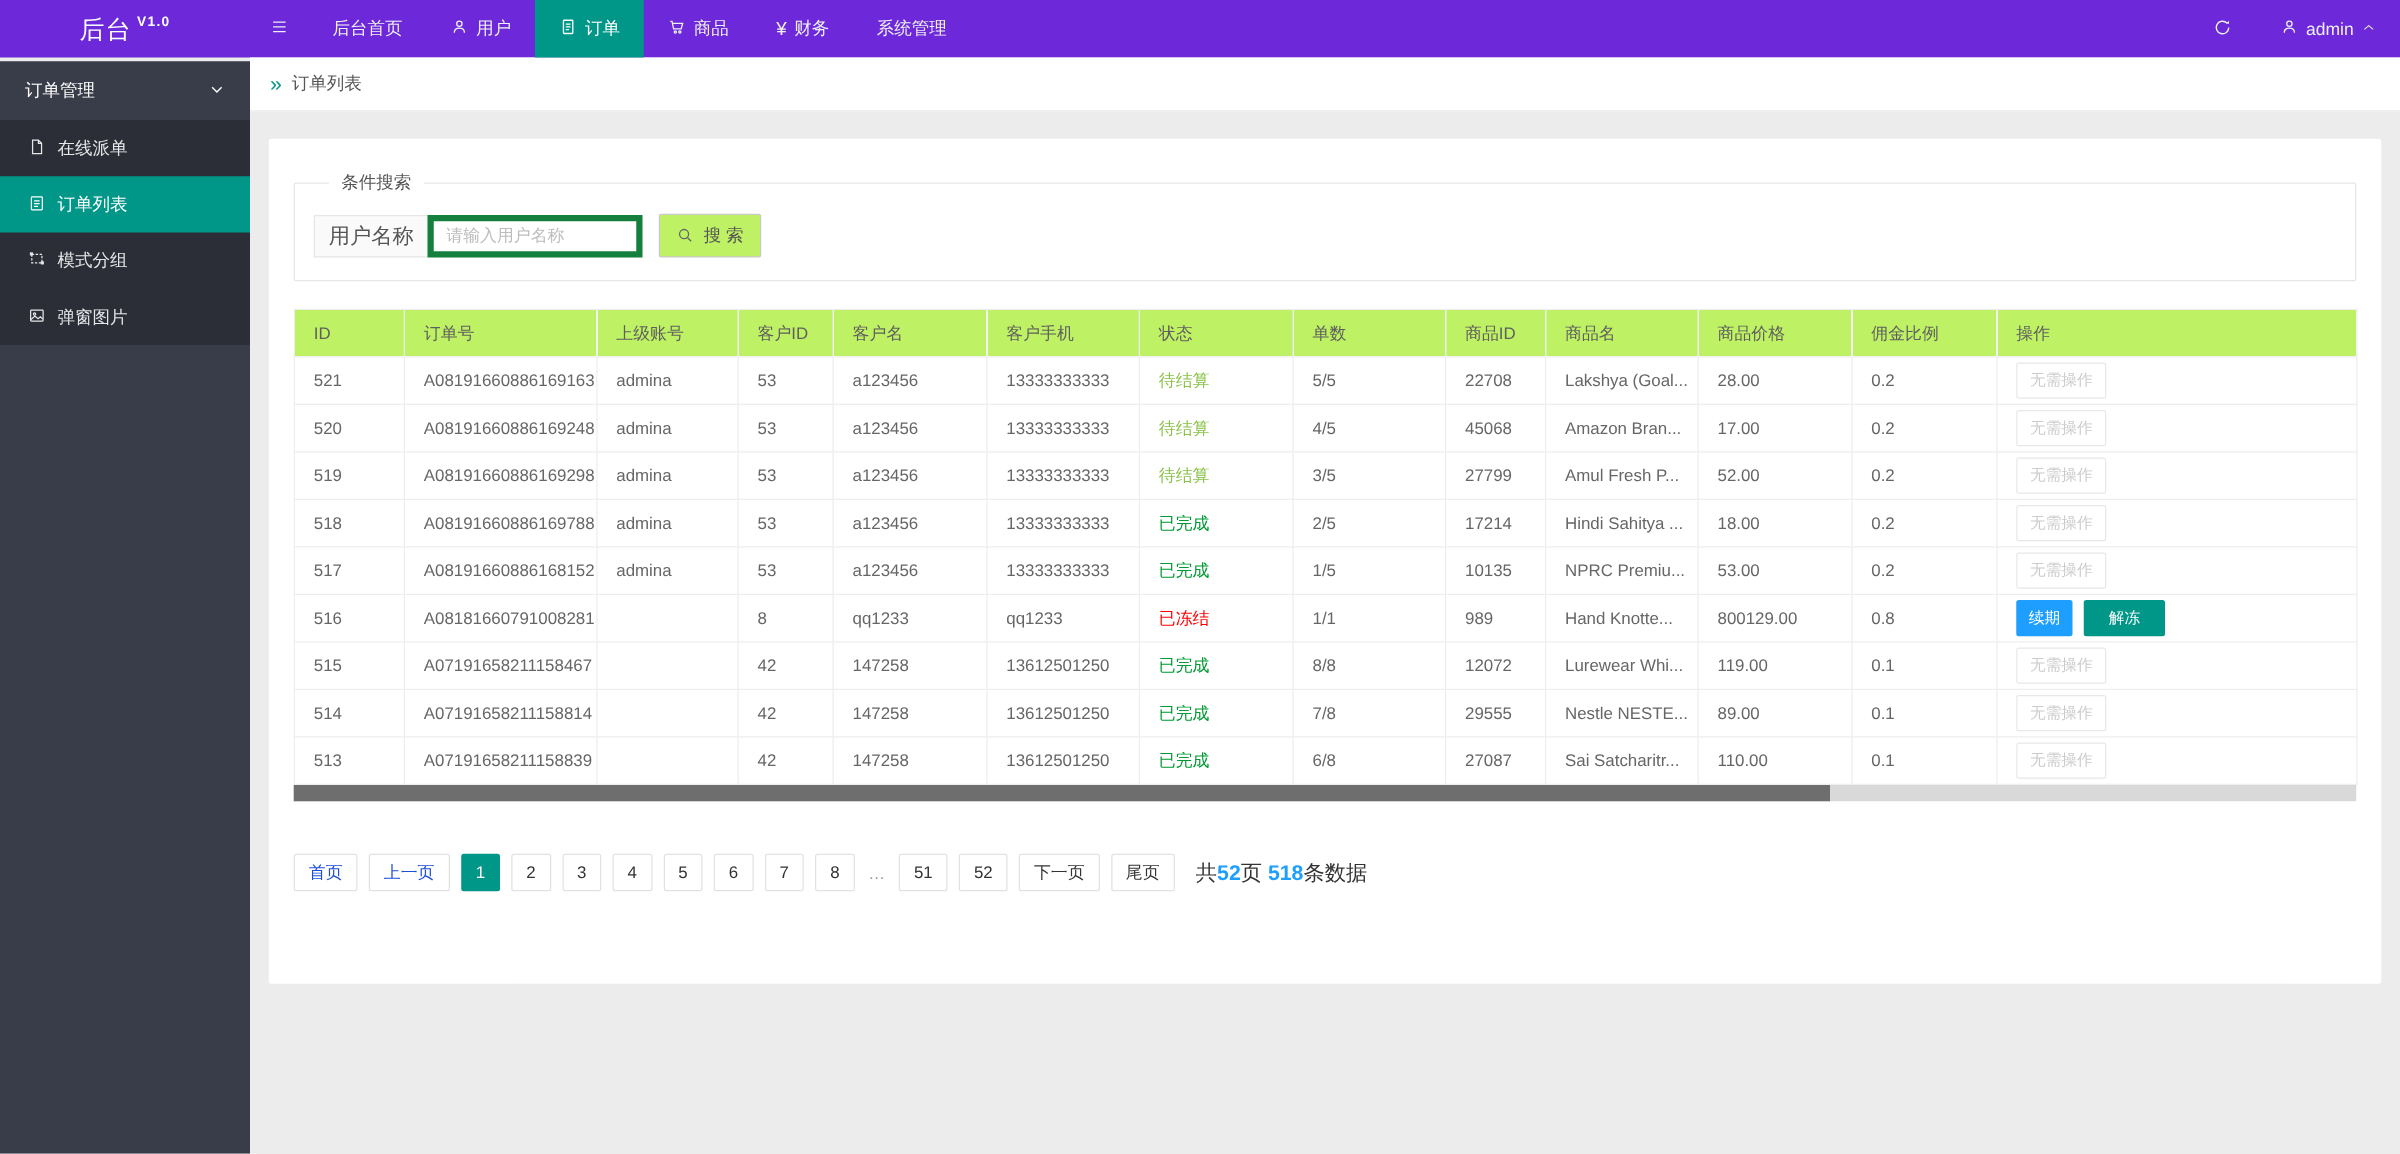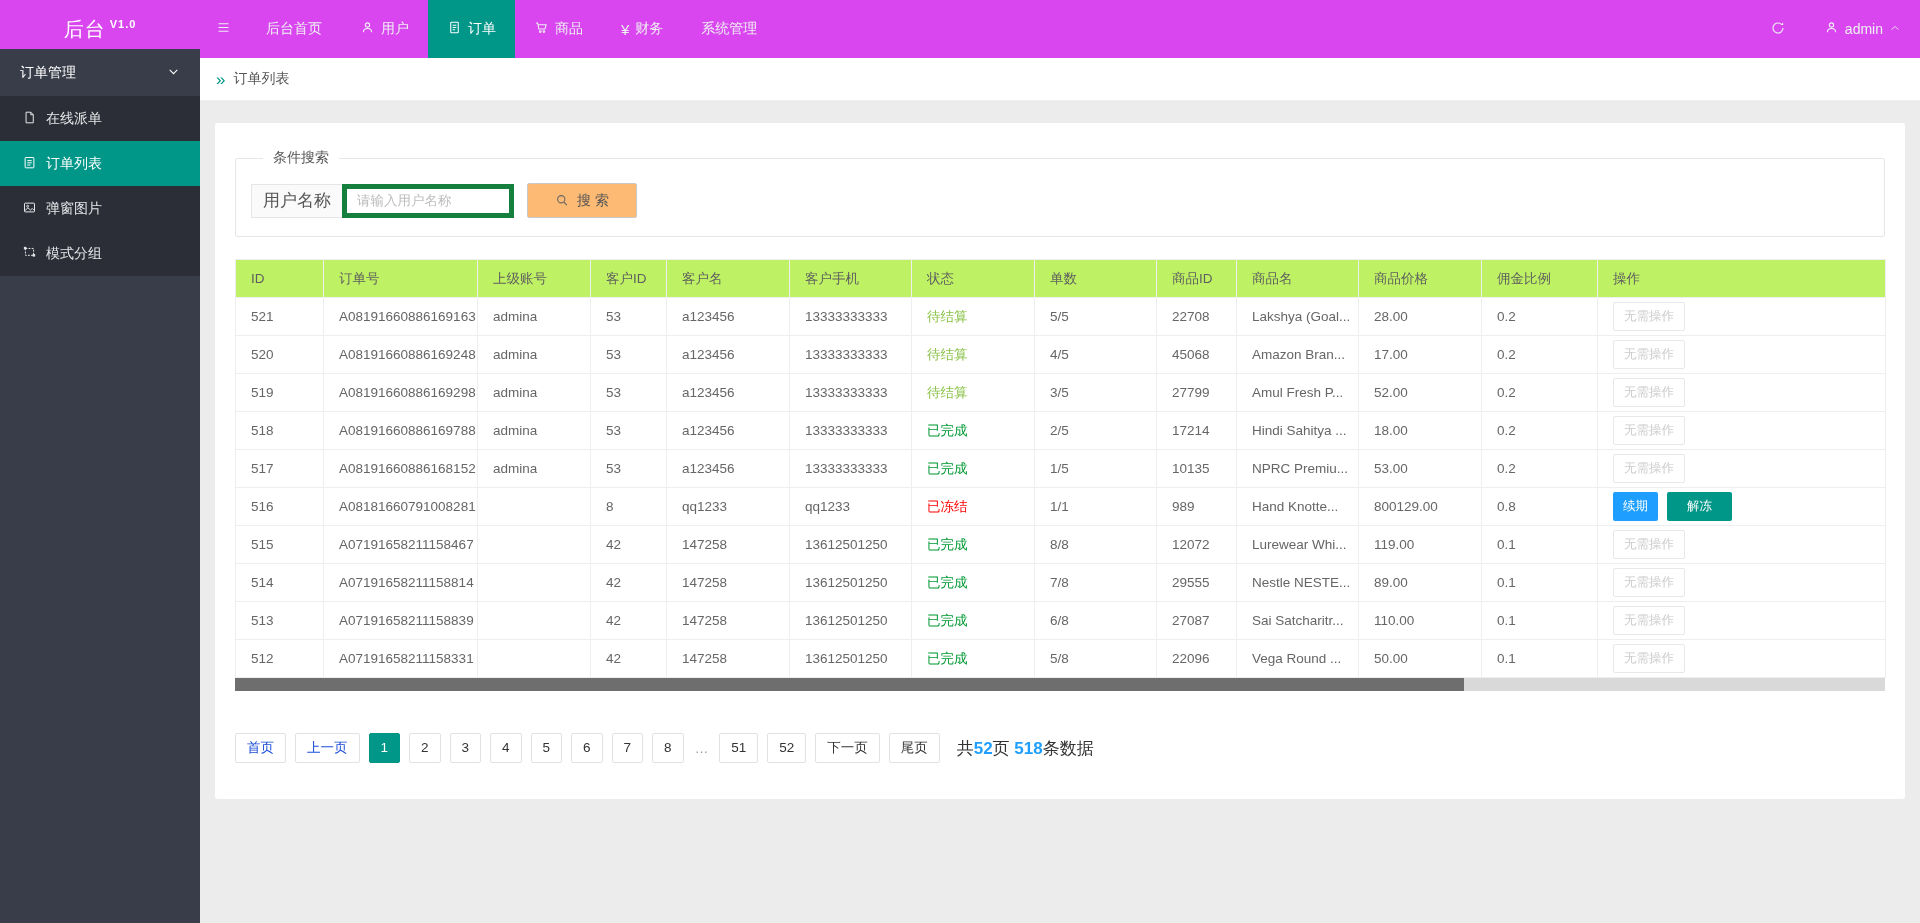--- a/index.html
+++ b/index.html
@@ -1,20 +1,20 @@
 <!DOCTYPE html>
 <html><head>
 <meta charset="utf-8">
 <style>
   * { box-sizing: border-box; margin: 0; padding: 0; }
   html,body { width: 1920px; height: 923px; overflow: hidden; }
   body { font-family: "Liberation Sans", sans-serif; background: #ececec; position: relative; }
 
   
-  .navbar { height: 58px; background: #d946ef; display: flex; align-items: stretch; color: #f2f2f2; }
+  .navbar { height: 46px; background: #6d28d9; display: flex; align-items: stretch; color: #f2f2f2; }
   .logo { width: 200px; display: flex; align-items: center; justify-content: center; color: #fff; font-size: 20px; letter-spacing: 1px; }
   .logo sup { font-size: 11px; margin-left: 4px; transform: translateY(-5px); font-weight: bold; }
   .nav-menu { display: flex; }
   .nav-item { display: flex; align-items: center; gap: 6px; padding: 0 19px; font-size: 14px; color: #eef0f2; cursor: pointer; }
   .nav-item.hamburger { padding: 0 16px; }
   .nav-item.active { background: #009688; color: #fff; }
   .nav-item svg { width: 15px; height: 15px; stroke: currentColor; fill: none; stroke-width: 1.7; }
   .icon-text { font-size: 15px; }
   .nav-right { margin-left: auto; display: flex; }
   .nav-item.refresh svg { width: 16px; height: 16px; }
@@ -37,21 +37,21 @@
 
   .card { margin: 22px 15px; background: #fff; border-radius: 2px; padding: 20px; height: 676px; }
 
   
   fieldset.search-box { border: 1px solid #e6e6e6; border-radius: 2px; padding: 16px 15px 18px; margin: 6px 0 22px; }
   fieldset.search-box legend { margin-left: 12px; padding: 0 10px; font-size: 14px; color: #555; }
   .search-row { display: flex; align-items: center; }
   .addon-label { height: 34px; line-height: 32px; padding: 0 11px; background: #fafafa; border: 1px solid #e6e6e6; font-size: 17px; color: #555; white-space: nowrap; }
   .search-input { height: 34px; width: 172px; border: 5px solid #15803d; margin-left: -1px; padding: 0 10px; font-size: 13.5px; color: #666; outline: none; font-family: "Liberation Sans", sans-serif; }
   .search-input::placeholder { color: #bdbdbd; }
-  .search-btn { margin-left: 13px; height: 35px; padding: 0 27px; background: #fdba74; border: 1px solid #c9c9c9; border-radius: 2px; display: flex; align-items: center; gap: 7px; font-size: 14px; color: #555; cursor: pointer; font-family: "Liberation Sans", sans-serif; }
+  .search-btn { margin-left: 13px; height: 35px; padding: 0 13px; background: #bef264; border: 1px solid #c9c9c9; border-radius: 2px; display: flex; align-items: center; gap: 7px; font-size: 14px; color: #555; cursor: pointer; font-family: "Liberation Sans", sans-serif; }
   .search-btn svg { width: 15px; height: 15px; stroke: #666; fill: none; stroke-width: 1.7; }
 
   
   table.data-table { width: 1650px; border-collapse: collapse; table-layout: fixed; }
   .data-table th, .data-table td { border: 1px solid #eee; height: 38px; padding: 0 0 0 15px; text-align: left; overflow: hidden; white-space: nowrap; text-overflow: ellipsis; }
   .data-table th { background: #bef264; color: #5f5f5f; font-size: 13.5px; font-weight: 400; }
   .data-table td { color: #666; font-size: 13.5px; background: #fff; }
   .st-pending { color: #8bc34a; }
   .st-done { color: #009933; }
   .st-frozen { color: #ff0000; }
@@ -178,36 +178,36 @@
         <svg viewBox="0 0 24 24">
             <rect x="5" y="4" width="14" height="16.5" rx="1"></rect>
             <path d="M8.5 9h7M8.5 12.5h7M8.5 16h5"></path>
           </svg>
       </span>
       <span>订单列表</span>
     </div>
     <div class="side-item">
       <span>
         <svg viewBox="0 0 24 24">
+            <rect x="5.5" y="5.5" width="13" height="11" stroke-dasharray="3 2"></rect>
+            <rect x="3" y="3" width="4" height="4" fill="currentColor" stroke="none"></rect>
+            <rect x="17" y="14.5" width="4" height="4" fill="currentColor" stroke="none"></rect>
+          </svg>
+      </span>
+      <span>模式分组</span>
+    </div>
+    <div class="side-item">
+      <span>
+        <svg viewBox="0 0 24 24">
             <rect x="4" y="5" width="16" height="14" rx="1"></rect>
             <circle cx="9" cy="10" r="1.5"></circle>
             <path d="M4.5 17l5-4.5 4 3.5 3-2.5 3 3"></path>
           </svg>
       </span>
       <span>弹窗图片</span>
-    </div>
-    <div class="side-item">
-      <span>
-        <svg viewBox="0 0 24 24">
-            <rect x="5.5" y="5.5" width="13" height="11" stroke-dasharray="3 2"></rect>
-            <rect x="3" y="3" width="4" height="4" fill="currentColor" stroke="none"></rect>
-            <rect x="17" y="14.5" width="4" height="4" fill="currentColor" stroke="none"></rect>
-          </svg>
-      </span>
-      <span>模式分组</span>
     </div>
   </div>
 </div>
 
 <div class="main">
   <div class="breadcrumb-bar">
     <span class="crumb-icon">»</span>
     <span>订单列表</span>
   </div>
 
@@ -389,35 +389,20 @@
             <td>147258</td>
             <td>13612501250</td>
             <td><span class="st-done">已完成</span></td>
             <td>6/8</td>
             <td>27087</td>
             <td>Sai Satcharitr...</td>
             <td>110.00</td>
             <td>0.1</td>
             <td><button class="btn-disabled">无需操作</button></td>
           </tr>
-          <tr>
-            <td>512</td>
-            <td>A07191658211158331</td>
-            <td></td>
-            <td>42</td>
-            <td>147258</td>
-            <td>13612501250</td>
-            <td><span class="st-done">已完成</span></td>
-            <td>5/8</td>
-            <td>22096</td>
-            <td>Vega Round ...</td>
-            <td>50.00</td>
-            <td>0.1</td>
-            <td><button class="btn-disabled">无需操作</button></td>
-          </tr>
         </tbody>
     </table>
 
     <div class="hscroll">
       <div class="hscroll-thumb"></div>
     </div>
 
     <div class="pagination">
       <span class="page-btn disabled">首页</span>
       <span class="page-btn disabled">上一页</span>

